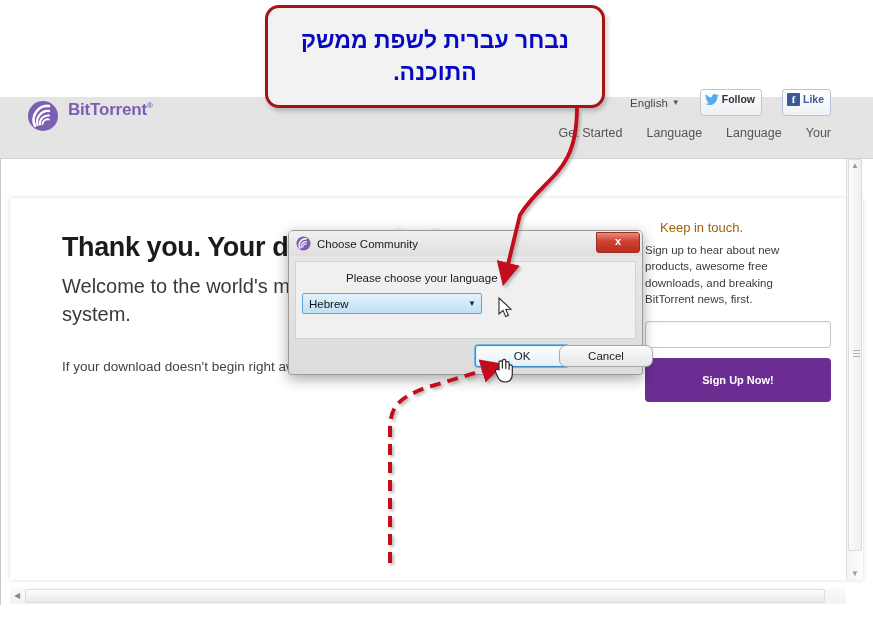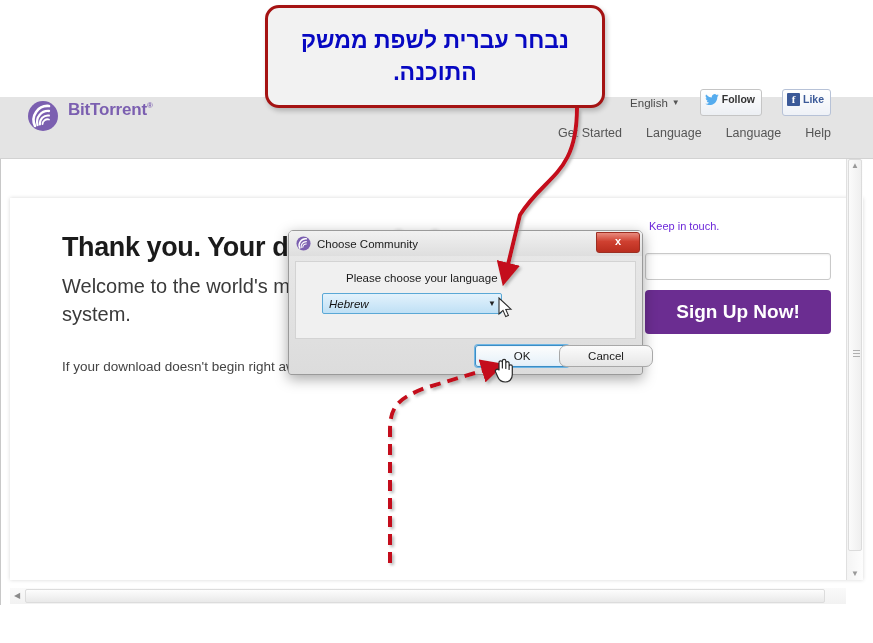--- a/index.html
+++ b/index.html
@@ -151,24 +151,24 @@
   }
 
   
   .sidebar {
     position: absolute;
     left: 645px;
     top: 220px;
     width: 200px;
   }
   .sidebar h3 {
-    margin: 0 0 7px 4px;
-    font-size: 11px;
+    margin: 0 0 7px 15px;
+    font-size: 13px;
     font-weight: normal;
-    color: #6d28d9;
+    color: #a16207;
   }
   .sidebar p {
     margin: 0;
     font-size: 11.5px;
     color: #3c3c3c;
     line-height: 1.42;
     width: 180px;
   }
   .email-input {
     margin-top: 14px;
@@ -185,21 +185,21 @@
     color: #333;
   }
   .signup-btn {
     margin-top: 10px;
     width: 186px;
     height: 44px;
     background: #6b2d91;
     border: none;
     border-radius: 4px;
     color: #fff;
-    font-size: 19px;
+    font-size: 11px;
     font-weight: bold;
     font-family: "Liberation Sans", sans-serif;
     cursor: pointer;
   }
 
   
   .vscroll {
     position: absolute;
     right: 10px;
     top: 159px;
@@ -306,30 +306,29 @@
   }
   .dialog-label {
     position: absolute;
     left: 10px; top: 10px;
     font-size: 11.5px;
     color: #1a1a1a;
     margin-left: 40px;
   }
   .dialog-combo {
     position: absolute;
-    left: 26px; top: 31px;
+    left: 6px; top: 31px;
     width: 180px; height: 21px;
     background: linear-gradient(#e3f2fc, #bfe0f5);
     border: 1px solid #5aa8d6;
     border-radius: 2px;
     box-sizing: border-box;
     display: flex;
     align-items: center;
     cursor: pointer;
-    font-style: italic;
   }
   .dialog-combo-value {
     font-size: 11.5px;
     color: #111;
     padding-left: 6px;
     flex: 1;
   }
   .combo-arrow {
     width: 18px;
     text-align: center;
@@ -452,33 +451,34 @@
     <div class="social-btn fb">
       <span class="fb-f">f</span>
       <span>Like</span>
     </div>
   </div>
 
   <div class="nav">
     <span class="nav-item">Get Started</span>
     <span class="nav-item">Language</span>
     <span class="nav-item">Language</span>
-    <span class="nav-item">Help</span>
+    <span class="nav-item">Your</span>
   </div>
 
   <div class="content-card"></div>
 
   <div class="blurred-head">can wisely</div>
 
   <div class="headline">Thank you. Your download has begun.</div>
   <div class="subhead">Welcome to the world's most popular content delivery system.</div>
   <div class="body-note">If your download doesn't begin right away, please let us know and we'll figure it out.</div>
 
   <div class="sidebar">
     <h3>Keep in touch.</h3>
+    <p>Sign up to hear about new products, awesome free downloads, and breaking BitTorrent news, first.</p>
     <input class="email-input" type="text" placeholder="" style="">
     <button class="signup-btn">Sign Up Now!</button>
   </div>
 
   <div class="vscroll">
     <div class="vscroll-thumb">
       <div class="vscroll-grip">
           <i></i>
           <i></i>
           <i></i>

